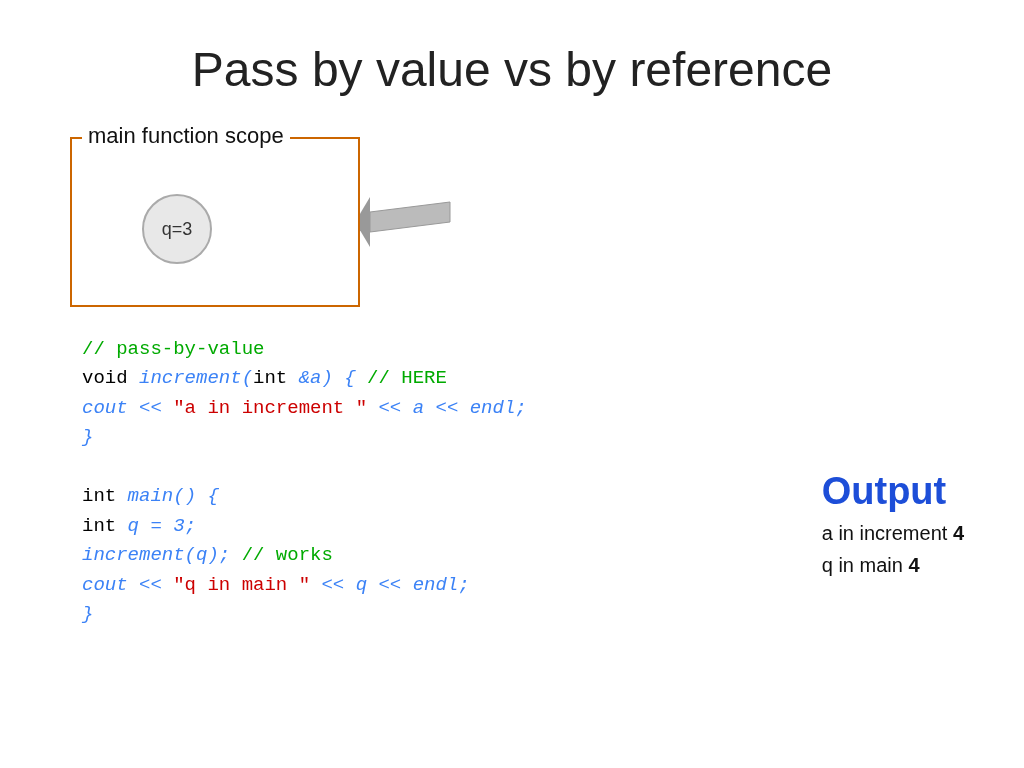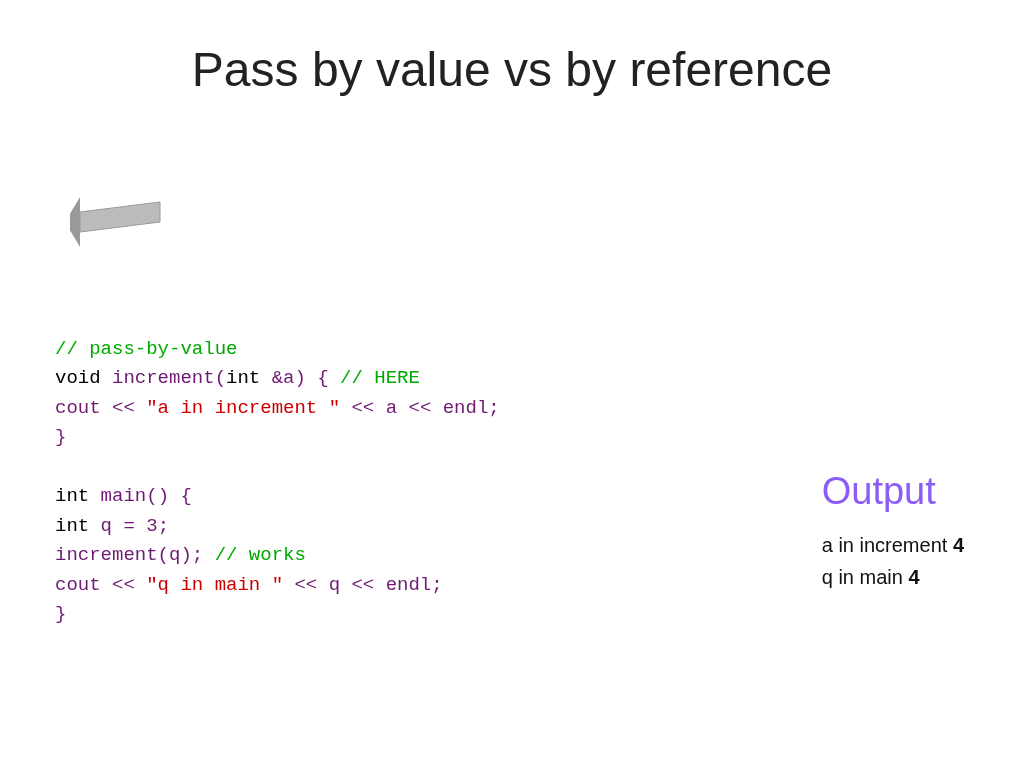--- a/index.html
+++ b/index.html
@@ -77,62 +77,68 @@
       border: 2px solid #cc6600;
       position: relative;
       width: 310px;
       height: 170px;
       margin-left: 80px;
     }
 
     
     .code-section {
       margin-top: 28px;
-      margin-left: 55px;
+      margin-left: 82px;
       font-family: 'Courier New', Courier, monospace;
       font-size: 19px;
       line-height: 1.55;
     }
 
     .c-comment { color: #00aa00; }
     .c-keyword { color: #000000; }
     .c-string { color: #cc0000; }
-    .c-normal { color: #701a75; }
+    .c-normal { color: #3b82f6; font-style: italic; }
 
     
     .output-section {
       position: absolute;
       right: 60px;
       top: 470px;
     }
 
     .output-title {
       font-size: 38px;
-      color: #8b5cf6;
-      font-weight: normal;
-      margin-bottom: 16px;
+      color: #1d4ed8;
+      font-weight: bold;
+      margin-bottom: 4px;
     }
 
     .output-line {
       font-size: 20px;
       color: #111;
       line-height: 1.6;
     }
 
     .output-bold {
       font-weight: bold;
     }
   </style>
 </head>
 <body>
 
 <h1 class="page-title">Pass by value vs by reference</h1>
 
 <div class="diagram-wrapper">
 
+  <div class="scope-box-main">
+    <span class="scope-label">main function scope</span>
+    <div class="circle-node circle-q">
+      <span>q=3</span>
+    </div>
+  </div>
 
   <svg width="100" height="170" style="margin-top:0; flex-shrink:0;">
 
     <defs>
       <marker id="arrowhead-left" markerWidth="10" markerHeight="7" refX="0" refY="3.5" orient="auto">
         <polygon points="10 0, 0 3.5, 10 7" fill="#888"></polygon>
       </marker>
       <linearGradient id="arrowGrad" x1="0%" y1="0%" x2="100%" y2="0%">
         <stop offset="0%" style="stop-color:#aaa;stop-opacity:1"></stop>
         <stop offset="100%" style="stop-color:#ccc;stop-opacity:1"></stop>

